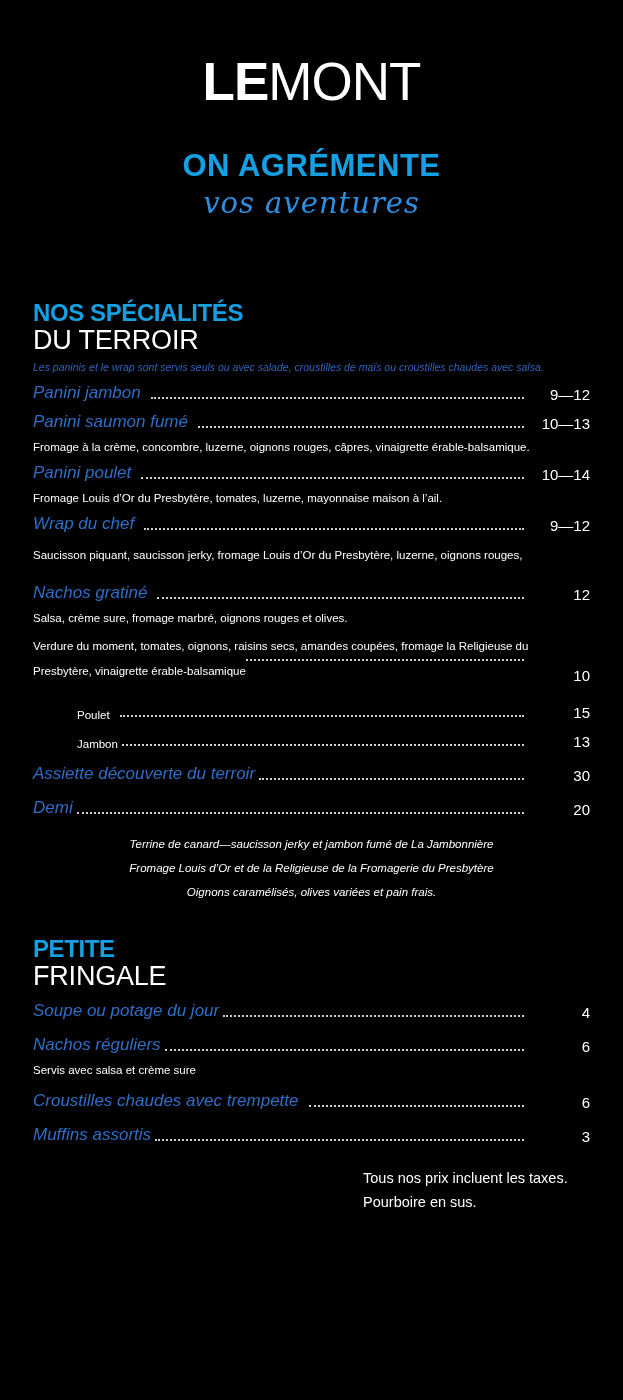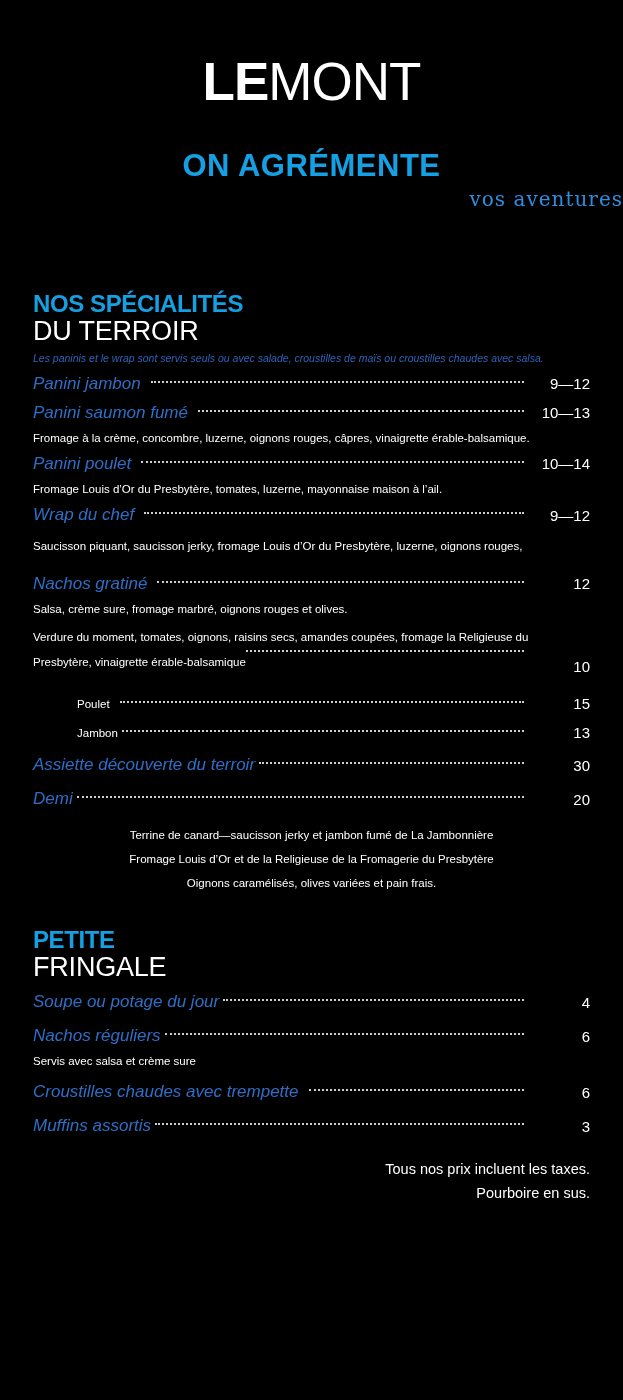--- a/index.html
+++ b/index.html
@@ -39,24 +39,24 @@
   .tagline {
     margin-top: 42px;
     font-size: 31px;
     font-weight: bold;
     color: #14a0e2;
     letter-spacing: 0.5px;
   }
   .tagline-script {
     margin-top: 8px;
     font-family: "DejaVu Serif", serif;
-    font-size: 20px;
+    font-style: italic;
+    font-size: 29px;
     color: #2e8fe0;
     letter-spacing: 1px;
-    text-align: right;
   }
 
   
   .section {
     padding: 0 33px 0 33px;
   }
   .section-specialites { margin-top: 82px; }
   .section-fringale { margin-top: 32px; }
 
   .sec-title-1 {
@@ -78,21 +78,21 @@
     font-size: 10.5px;
     font-style: italic;
     color: #2f63b8;
     line-height: 1.35;
     margin-bottom: 9px;
   }
 
   
   .row {
     display: flex;
-    align-items: center;
+    align-items: flex-end;
     margin-top: 9px;
   }
   .row-name {
     font-size: 17px;
     font-style: italic;
     color: #2f6ec6;
     white-space: nowrap;
     flex: 0 0 auto;
   }
   .row-name.sub {
@@ -142,29 +142,29 @@
 
   .row.sub-row { margin-top: 12px; padding-left: 44px; }
   .row.big-row { margin-top: 14px; }
 
   .center-block {
     margin-top: 14px;
     text-align: center;
     font-size: 11.5px;
     line-height: 2.1;
     color: #ffffff;
+    font-style: italic;
   }
 
   .footer {
     margin-top: 22px;
     padding-left: 330px;
     font-size: 14.5px;
     line-height: 1.65;
     color: #ffffff;
-    text-align: right;
   }
 </style>
 </head>
 <body>
 
 <div class="brand">
   <div class="brand-wordmark">
     <span class="brand-le">LE</span><span class="brand-mont">MONT</span>
   </div>
   <div class="tagline">ON AGRÉMENTE</div>

